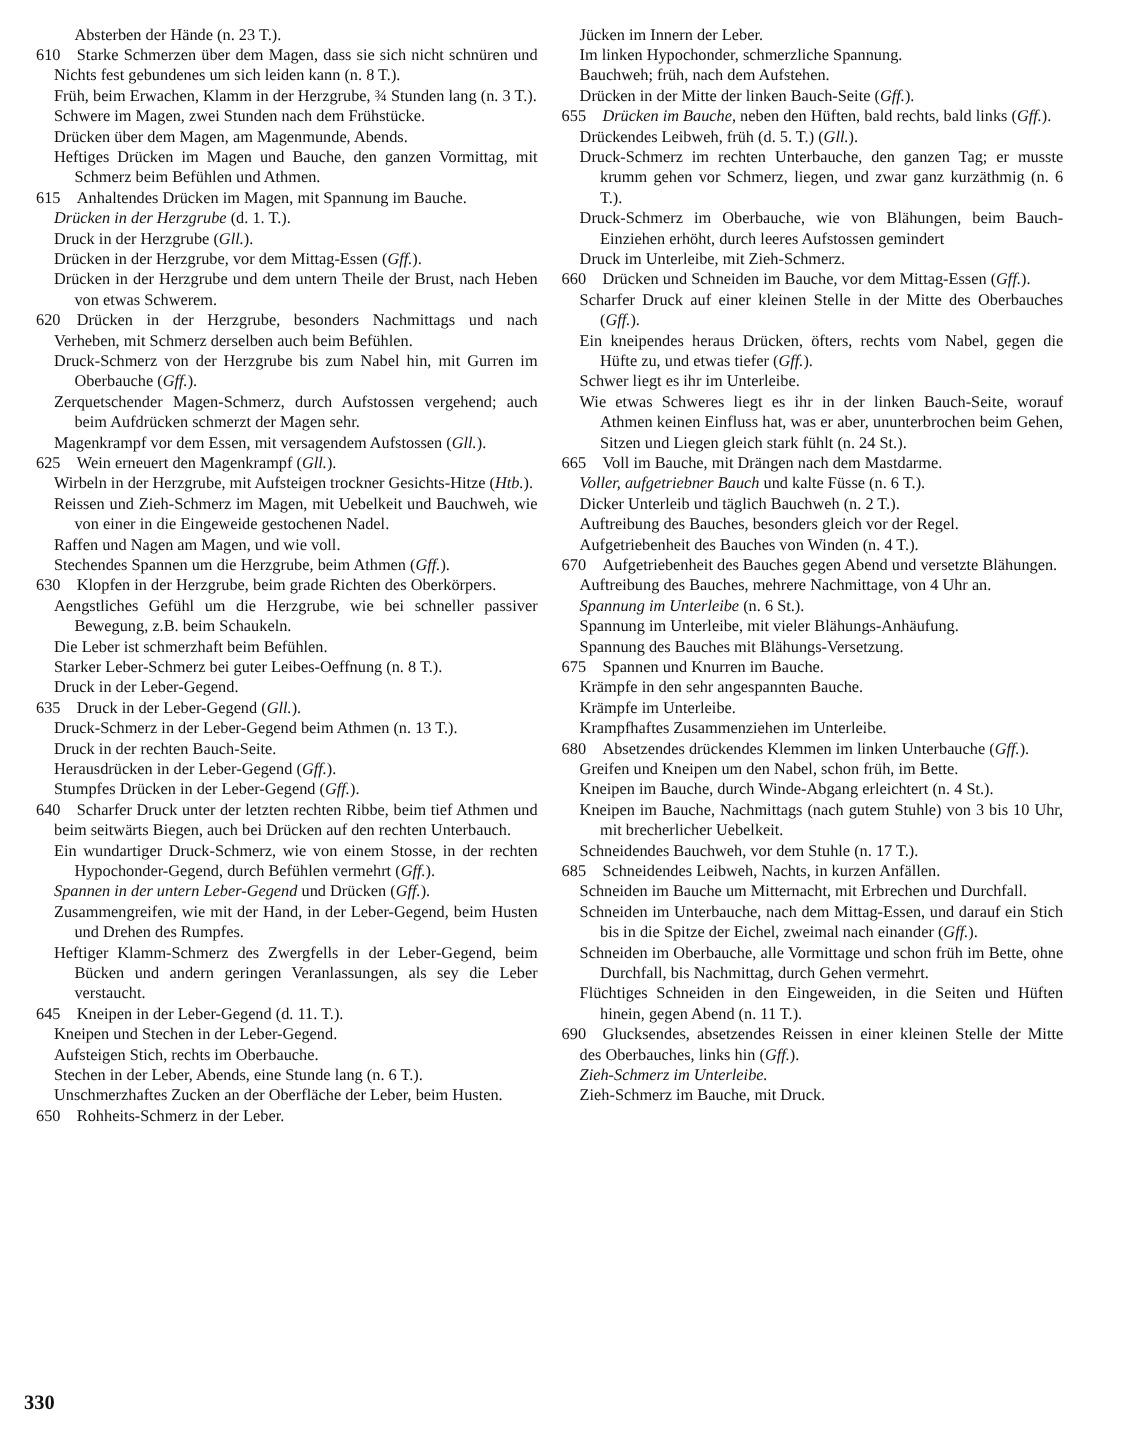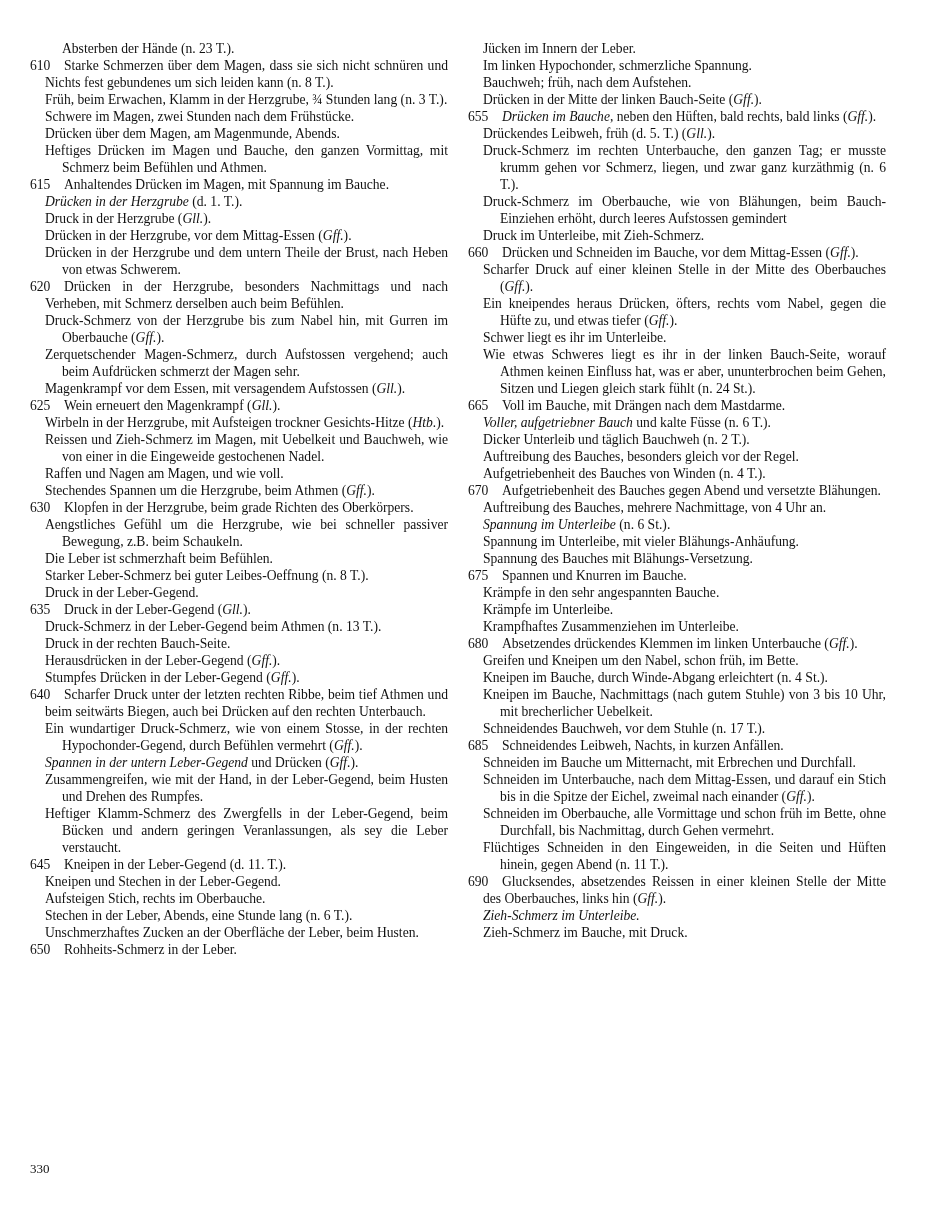--- a/index.html
+++ b/index.html
@@ -3,21 +3,21 @@
 <meta charset="utf-8">
 <style>
   html, body { margin: 0; padding: 0; background: #e8e8e8; }
   .page {
     position: relative;
     width: 935px;
     height: 1210px;
     margin: 0 auto;
     background: #ffffff;
     box-sizing: border-box;
-    padding: 40px 48px 0 30px;
+    padding: 20px 48px 0 30px;
     font-family: "Liberation Serif", "DejaVu Serif", serif;
     font-size: 13.6px;
     line-height: 17px;
     color: #111111;
     overflow: hidden;
   }
   .cols { display: flex; gap: 20px; }
   .col {
     width: 418px;
     box-sizing: border-box;
@@ -33,23 +33,24 @@
     text-indent: 0;
   }
   .e.n {               
     padding-left: 0;
     text-indent: -15px;
   }
   .e.n .num { display: inline-block; width: 34px; text-indent: 0; }
   .it { font-style: italic; }
   .pagenum {
     position: absolute;
-    left: 30px;
+    left: 20px;
     top: 1160px;
-    font-size: 13px;
+    font-size: 17px;
+    font-weight: bold;
   }
 </style>
 </head>
 <body>
 
 <div class="page">
   <div class="cols">
     <div class="col">
         <p class="e c"><span>Absterben der Hände (n. 23 T.).</span></p>
         <p class="e n"><span class="num">610</span><span>Starke Schmerzen über dem Magen, dass sie sich nicht schnüren und Nichts fest gebundenes um sich leiden kann (n. 8 T.).</span></p>

